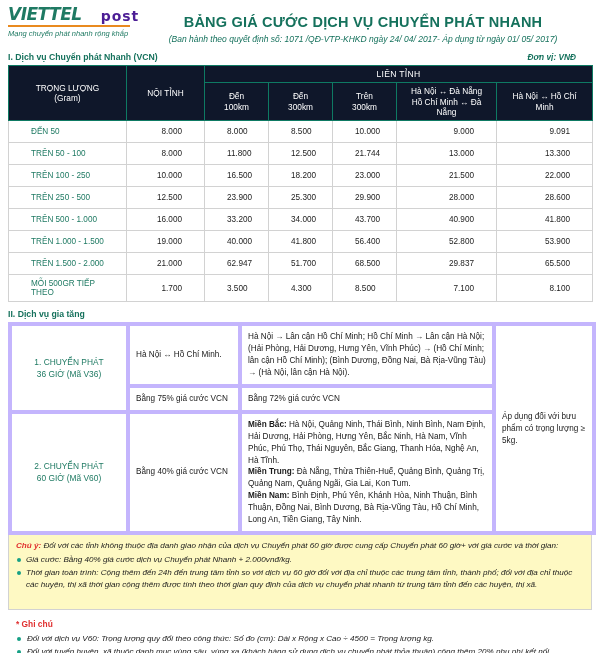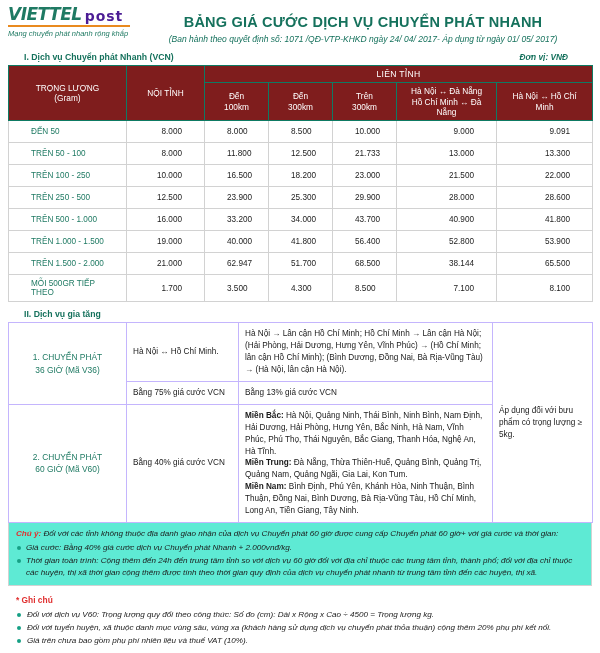--- a/index.html
+++ b/index.html
@@ -8,21 +8,21 @@
     width: 600px; height: 653px;
     background: #ffffff;
     font-family: "Liberation Sans", sans-serif;
     color: #1a1a1a;
   }
   .page { position: relative; width: 600px; height: 653px; overflow: hidden; }
 
   
   .header { display: flex; align-items: flex-start; padding: 4px 6px 0 8px; }
   .logo-wrap { width: 128px; flex: 0 0 128px; padding-top: 2px; }
-  .logo-row { display: flex; align-items: flex-end; line-height: 1; }
+  .logo-row { display: flex; align-items: flex-end; line-height: 1; gap: 16px; }
   .logo-viettel {
     font-family: "DejaVu Sans", sans-serif;
     font-weight: bold; font-style: italic;
     font-size: 17px; letter-spacing: -0.5px;
     color: #1f7a63;
   }
   .logo-post {
     font-family: "DejaVu Sans", sans-serif;
     font-weight: bold; font-size: 14px;
     color: #4c1d95; margin-left: 3px; letter-spacing: 1px;
@@ -38,56 +38,56 @@
     letter-spacing: 0.2px; line-height: 1.2;
   }
   .sub-title {
     font-size: 8.5px; font-style: italic; color: #15715c;
     margin-top: 3px; line-height: 1.2;
   }
 
   
   .sec-line {
     display: flex; justify-content: space-between; align-items: baseline;
-    padding: 0 24px; margin: 7px 8px 3px 0;
+    padding: 0 8px; margin: 7px 16px 3px 0;
   }
   .sec-title { font-size: 8.7px; font-weight: bold; color: #15715c; }
   .sec-unit { font-size: 8.3px; font-style: italic; color: #15715c; font-weight: bold; }
 
   
   table { border-collapse: collapse; width: 584px; margin: 0 8px; table-layout: fixed; }
   .t1 th {
-    background: #7f1d1d; color: #ffffff;
+    background: #0f172a; color: #ffffff;
     font-size: 8.3px; font-weight: normal;
     border: 1px solid #0e7a63; padding: 3px 12px; text-align: center;
     line-height: 1.25;
   }
   .t1 th.grp { font-size: 8.6px; letter-spacing: 0.3px; }
   .t1 td {
     border: 1px solid #d2d2d2; font-size: 8.2px;
     padding: 4px 22px; height: 22px; background: #fff;
   }
   .t1 td.lab { color: #1f7a63; text-align: left; }
   .t1 td.num { text-align: right; color: #222; }
 
   
   .t2 { margin-top: 0; }
   .t2 td {
-    border: 1px solid #c4b5fd; font-size: 8.2px;
+    border: 4px solid #c4b5fd; font-size: 8.2px;
     padding: 5px 6px; vertical-align: middle; background: #fff;
     line-height: 1.45;
   }
   .t2 td.svc { color: #1f7a63; text-align: center; font-size: 8.4px; line-height: 1.5; }
   .t2 td.note-col { color: #222; vertical-align: middle; }
   .t2 .rg { font-weight: bold; }
 
   
   .attn {
     margin: 0 8px; border: 1px solid #d2d2d2; border-top: none;
-    padding: 5px 7px 6px 7px; background: #5eead4;
+    padding: 5px 7px 18px 7px; background: #fef9c3;
   }
   .attn-head { font-size: 8.1px; font-style: italic; line-height: 1.45; }
   .attn-head .kw { color: #e03030; font-weight: bold; }
   .attn ul { margin: 2px 0 0 0; padding: 0; list-style: none; }
   .attn li {
     font-size: 8.1px; font-style: italic; line-height: 1.5;
     position: relative; padding-left: 10px; margin-top: 1px;
   }
   .attn li::before {
     content: ""; position: absolute; left: 1px; top: 4px;
@@ -171,21 +171,21 @@
         <td class="num">8.500</td>
         <td class="num">10.000</td>
         <td class="num">9.000</td>
         <td class="num">9.091</td>
       </tr>
       <tr>
         <td class="lab">TRÊN 50 - 100</td>
         <td class="num">8.000</td>
         <td class="num">11.800</td>
         <td class="num">12.500</td>
-        <td class="num">21.733</td>
+        <td class="num">21.744</td>
         <td class="num">13.000</td>
         <td class="num">13.300</td>
       </tr>
       <tr>
         <td class="lab">TRÊN 100 - 250</td>
         <td class="num">10.000</td>
         <td class="num">16.500</td>
         <td class="num">18.200</td>
         <td class="num">23.000</td>
         <td class="num">21.500</td>
@@ -217,21 +217,21 @@
         <td class="num">56.400</td>
         <td class="num">52.800</td>
         <td class="num">53.900</td>
       </tr>
       <tr>
         <td class="lab">TRÊN 1.500 - 2.000</td>
         <td class="num">21.000</td>
         <td class="num">62.947</td>
         <td class="num">51.700</td>
         <td class="num">68.500</td>
-        <td class="num">38.144</td>
+        <td class="num">29.837</td>
         <td class="num">65.500</td>
       </tr>
       <tr>
         <td class="lab">MỖI 500GR TIẾP THEO</td>
         <td class="num">1.700</td>
         <td class="num">3.500</td>
         <td class="num">4.300</td>
         <td class="num">8.500</td>
         <td class="num">7.100</td>
         <td class="num">8.100</td>
@@ -255,21 +255,21 @@
         <td class="svc" rowspan="2">
           <span>1. CHUYỂN PHÁT</span><br>
           <span>36 GIỜ (Mã V36)</span>
         </td>
         <td>Hà Nội ↔ Hồ Chí Minh.</td>
         <td>Hà Nội → Lân cận Hồ Chí Minh; Hồ Chí Minh → Lân cận Hà Nội; (Hải Phòng, Hải Dương, Hưng Yên, Vĩnh Phúc) → (Hồ Chí Minh; lân cận Hồ Chí Minh); (Bình Dương, Đồng Nai, Bà Rịa-Vũng Tàu) → (Hà Nội, lân cận Hà Nội).</td>
         <td class="note-col" rowspan="4">Áp dụng đối với bưu phẩm có trọng lượng ≥ 5kg.</td>
       </tr>
       <tr>
         <td>Bằng 75% giá cước VCN</td>
-        <td>Bằng 13% giá cước VCN</td>
+        <td>Bằng 72% giá cước VCN</td>
       </tr>
       <tr>
         <td class="svc" rowspan="2">
           <span>2. CHUYỂN PHÁT</span><br>
           <span>60 GIỜ (Mã V60)</span>
         </td>
         <td rowspan="2">Bằng 40% giá cước VCN</td>
         <td rowspan="2">
           <span class="rg">Miền Bắc:</span><span> Hà Nội, Quảng Ninh, Thái Bình, Ninh Bình, Nam Định, Hải Dương, Hải Phòng, Hưng Yên, Bắc Ninh, Hà Nam, Vĩnh Phúc, Phú Thọ, Thái Nguyên, Bắc Giang, Thanh Hóa, Nghệ An, Hà Tĩnh.</span><br>
           <span class="rg">Miền Trung:</span><span> Đà Nẵng, Thừa Thiên-Huế, Quảng Bình, Quảng Trị, Quảng Nam, Quảng Ngãi, Gia Lai, Kon Tum.</span><br>

